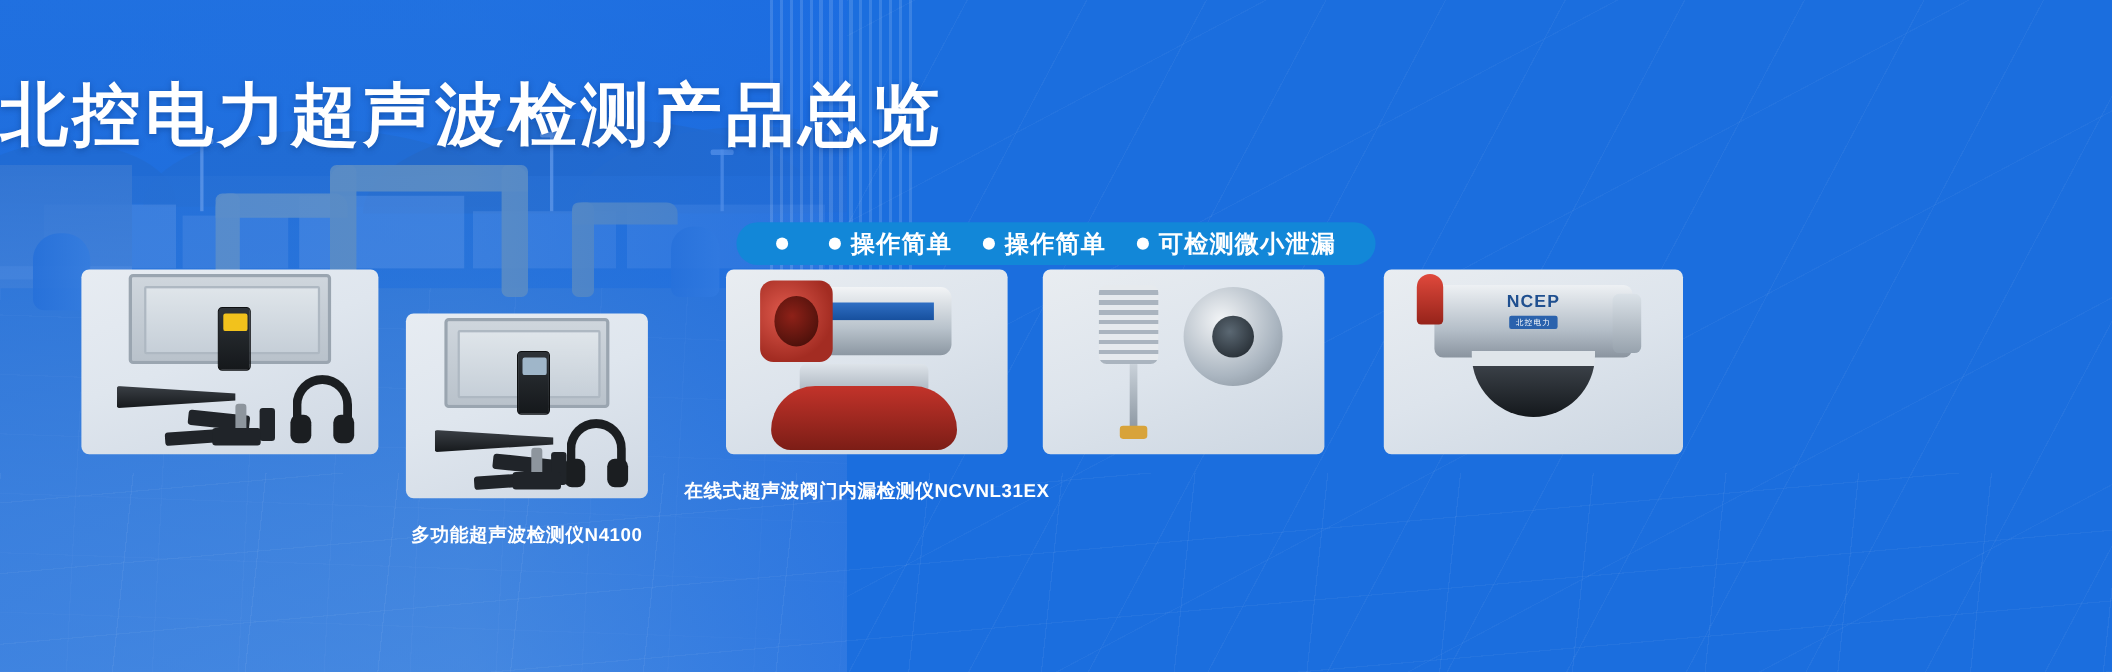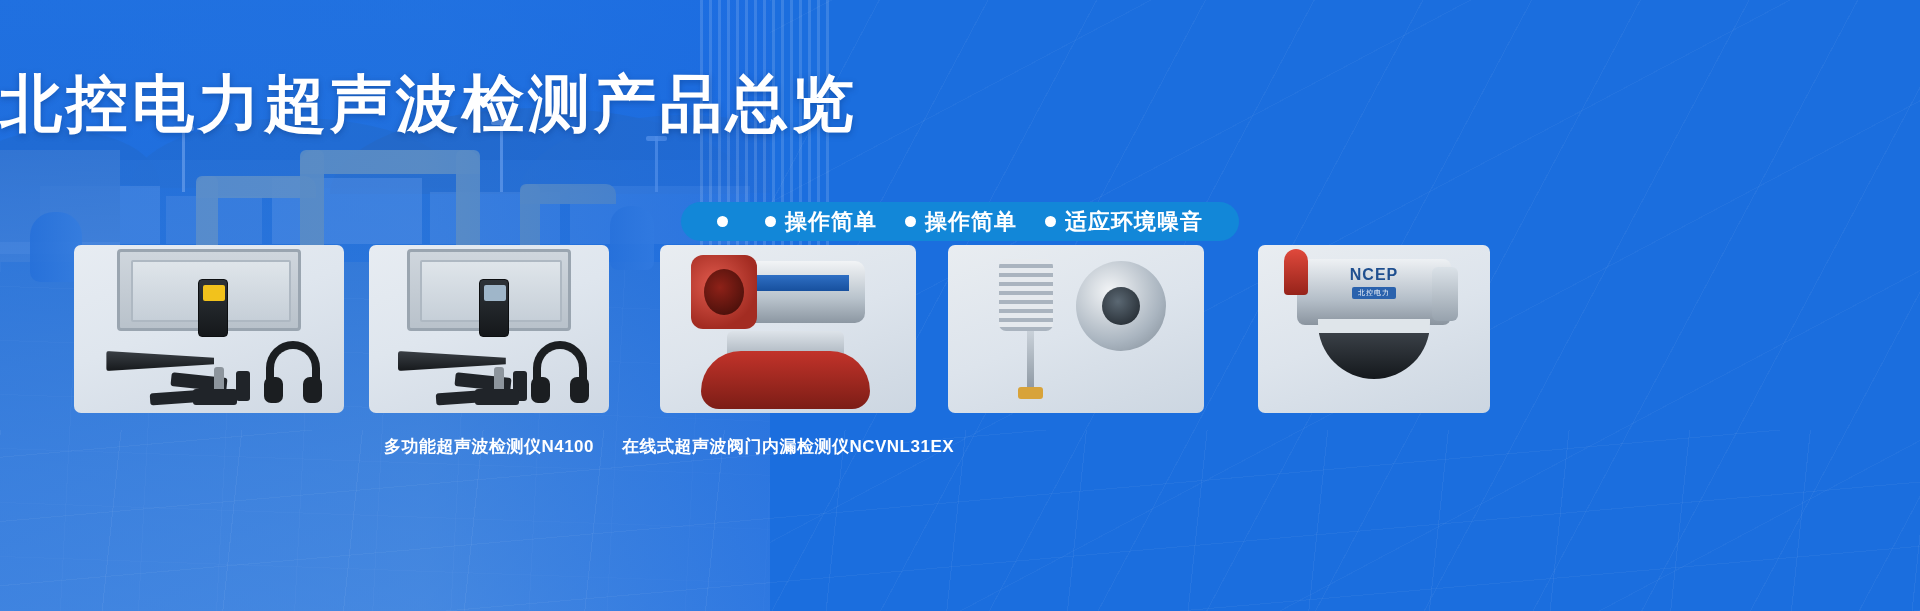--- a/index.html
+++ b/index.html
@@ -163,24 +163,24 @@
 
   
   .products {
     position:absolute; left:0; top:245px; width:1920px; height:320px;
   }
   .product {
     position:absolute; top:0;
     display:flex; flex-direction:column; align-items:center;
   }
   .p0 { left:74px;   width:270px; }
-  .p1 { left:369px;  width:240px; }
+  .p1 { left:369px;  width:220px;margin-top:40px; }
   .p2 { left:660px;  width:256px; }
   .p3 { left:948px;  width:256px; }
-  .p4 { left:1258px; width:232px; }
+  .p4 { left:1258px; width:272px; }
 
   .thumb {
     width:100%; height:168px;
     border-radius:7px;
     position:relative;
     overflow:hidden;
     background:linear-gradient(160deg,#e7ecf2 0%,#dfe6ee 45%,#cfd8e3 100%);
   }
   .thumb.dark { background:linear-gradient(160deg,#e9edf1 0%,#dde4ec 50%,#ccd6e1 100%); }
 
@@ -383,21 +383,21 @@
       <div class="badge">
         <span class="dot"></span>
         <span>操作简单</span>
       </div>
       <div class="badge">
         <span class="dot"></span>
         <span>操作简单</span>
       </div>
       <div class="badge">
         <span class="dot"></span>
-        <span>适应环境噪音</span>
+        <span>可检测微小泄漏</span>
       </div>
     </div>
 
     <div class="products">
 
       <div class="product p0">
         <div class="thumb">
           <div class="case"></div>
           <div class="meter"></div>
           <div class="horn"></div>

